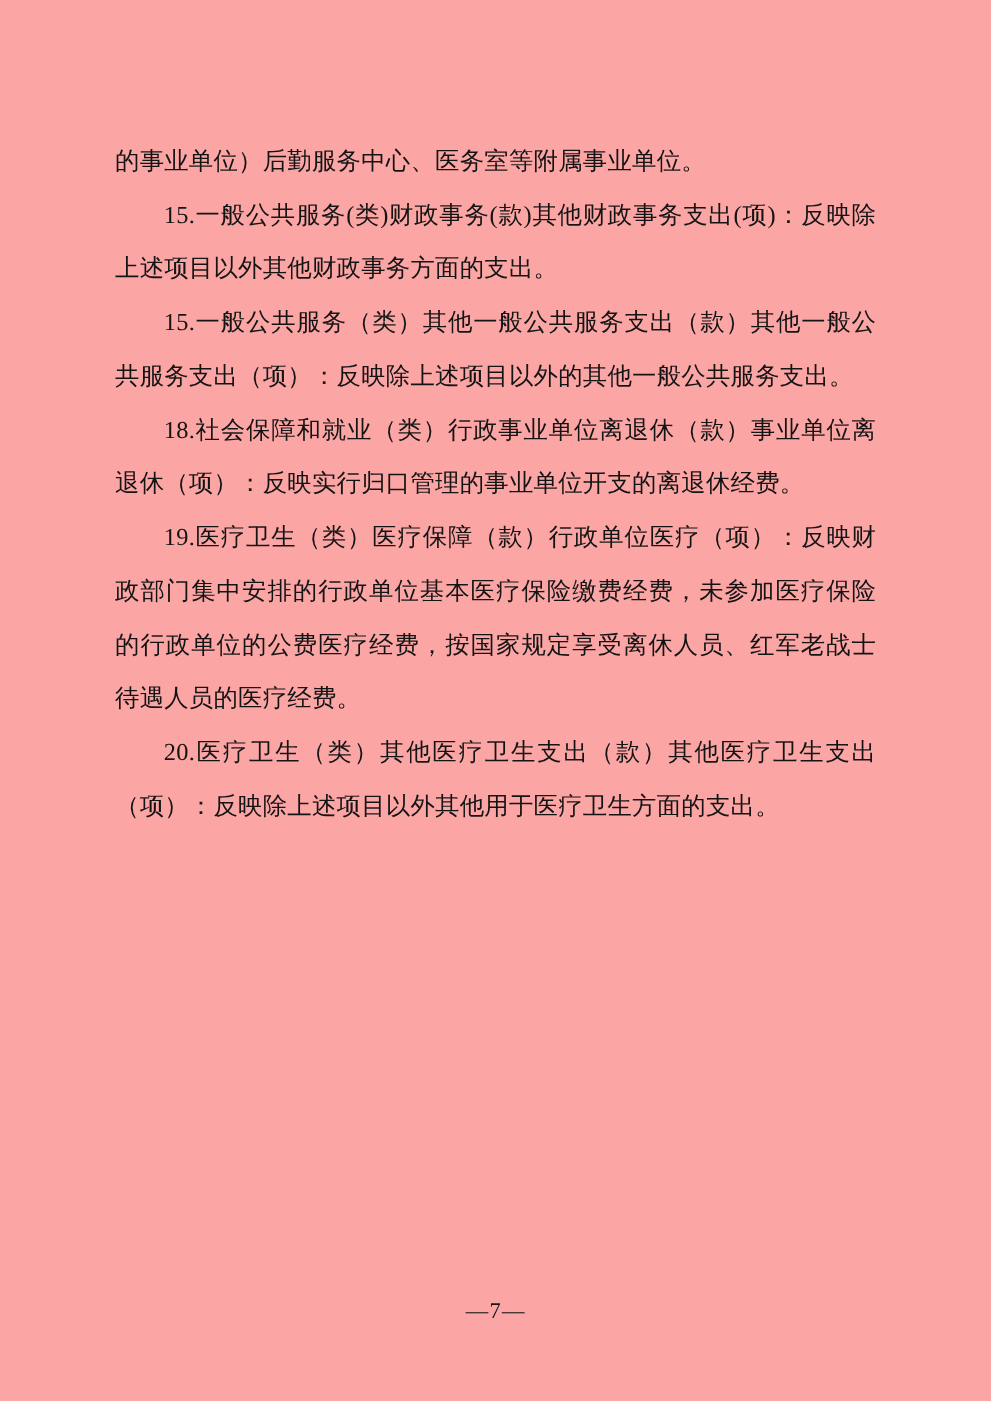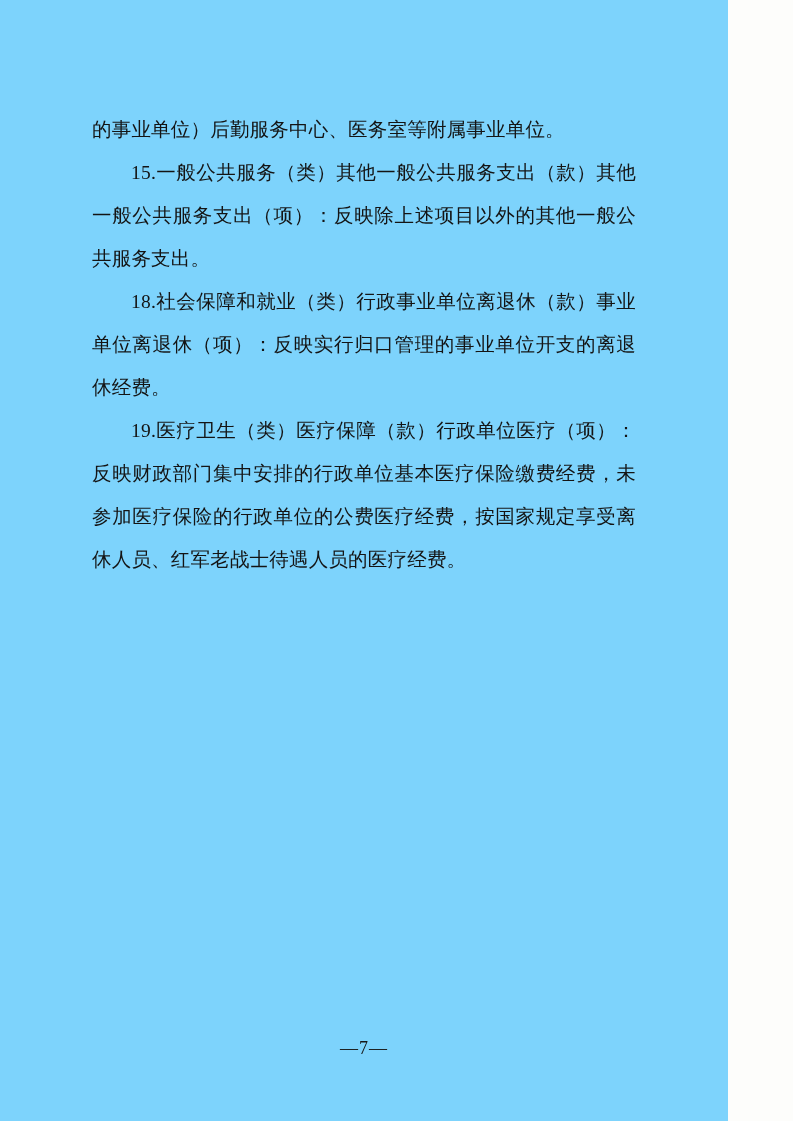--- a/index.html
+++ b/index.html
@@ -9,25 +9,25 @@
   body {
     width: 793px;
     height: 1121px;
     background: #fdfdfb;
     font-family: "Liberation Serif", "DejaVu Serif", serif;
     color: #111;
     overflow: hidden;
   }
   .page {
     position: relative;
-    width: 728px;
+    width: 793px;
     height: 1121px;
     box-sizing: border-box;
     padding: 108px 92px 56px 92px;
-    background: #7dd3fc;
+    background: #fca5a5;
   }
   .doc-body {
     font-size: 19.5px;
     line-height: 43px;
     letter-spacing: 0.2px;
     text-align: justify;
     text-justify: inter-ideograph;
     color: #141414;
   }
   .para {
@@ -52,20 +52,22 @@
   .page-number {
     display: inline-block;
   }
 </style>
 </head>
 <body>
 
 <div class="page">
   <div class="doc-body">
     <p class="para">的事业单位）后勤服务中心、医务室等附属事业单位。</p>
+    <p class="para indent">15.一般公共服务(类)财政事务(款)其他财政事务支出(项)：反映除上述项目以外其他财政事务方面的支出。</p>
     <p class="para indent">15.一般公共服务（类）其他一般公共服务支出（款）其他一般公共服务支出（项）：反映除上述项目以外的其他一般公共服务支出。</p>
     <p class="para indent">18.社会保障和就业（类）行政事业单位离退休（款）事业单位离退休（项）：反映实行归口管理的事业单位开支的离退休经费。</p>
     <p class="para indent">19.医疗卫生（类）医疗保障（款）行政单位医疗（项）：反映财政部门集中安排的行政单位基本医疗保险缴费经费，未参加医疗保险的行政单位的公费医疗经费，按国家规定享受离休人员、红军老战士待遇人员的医疗经费。</p>
+    <p class="para indent">20.医疗卫生（类）其他医疗卫生支出（款）其他医疗卫生支出（项）：反映除上述项目以外其他用于医疗卫生方面的支出。</p>
   </div>
   <div class="footer">
     <span class="page-number">—7—</span>
   </div>
 </div>
 
 </body></html>

